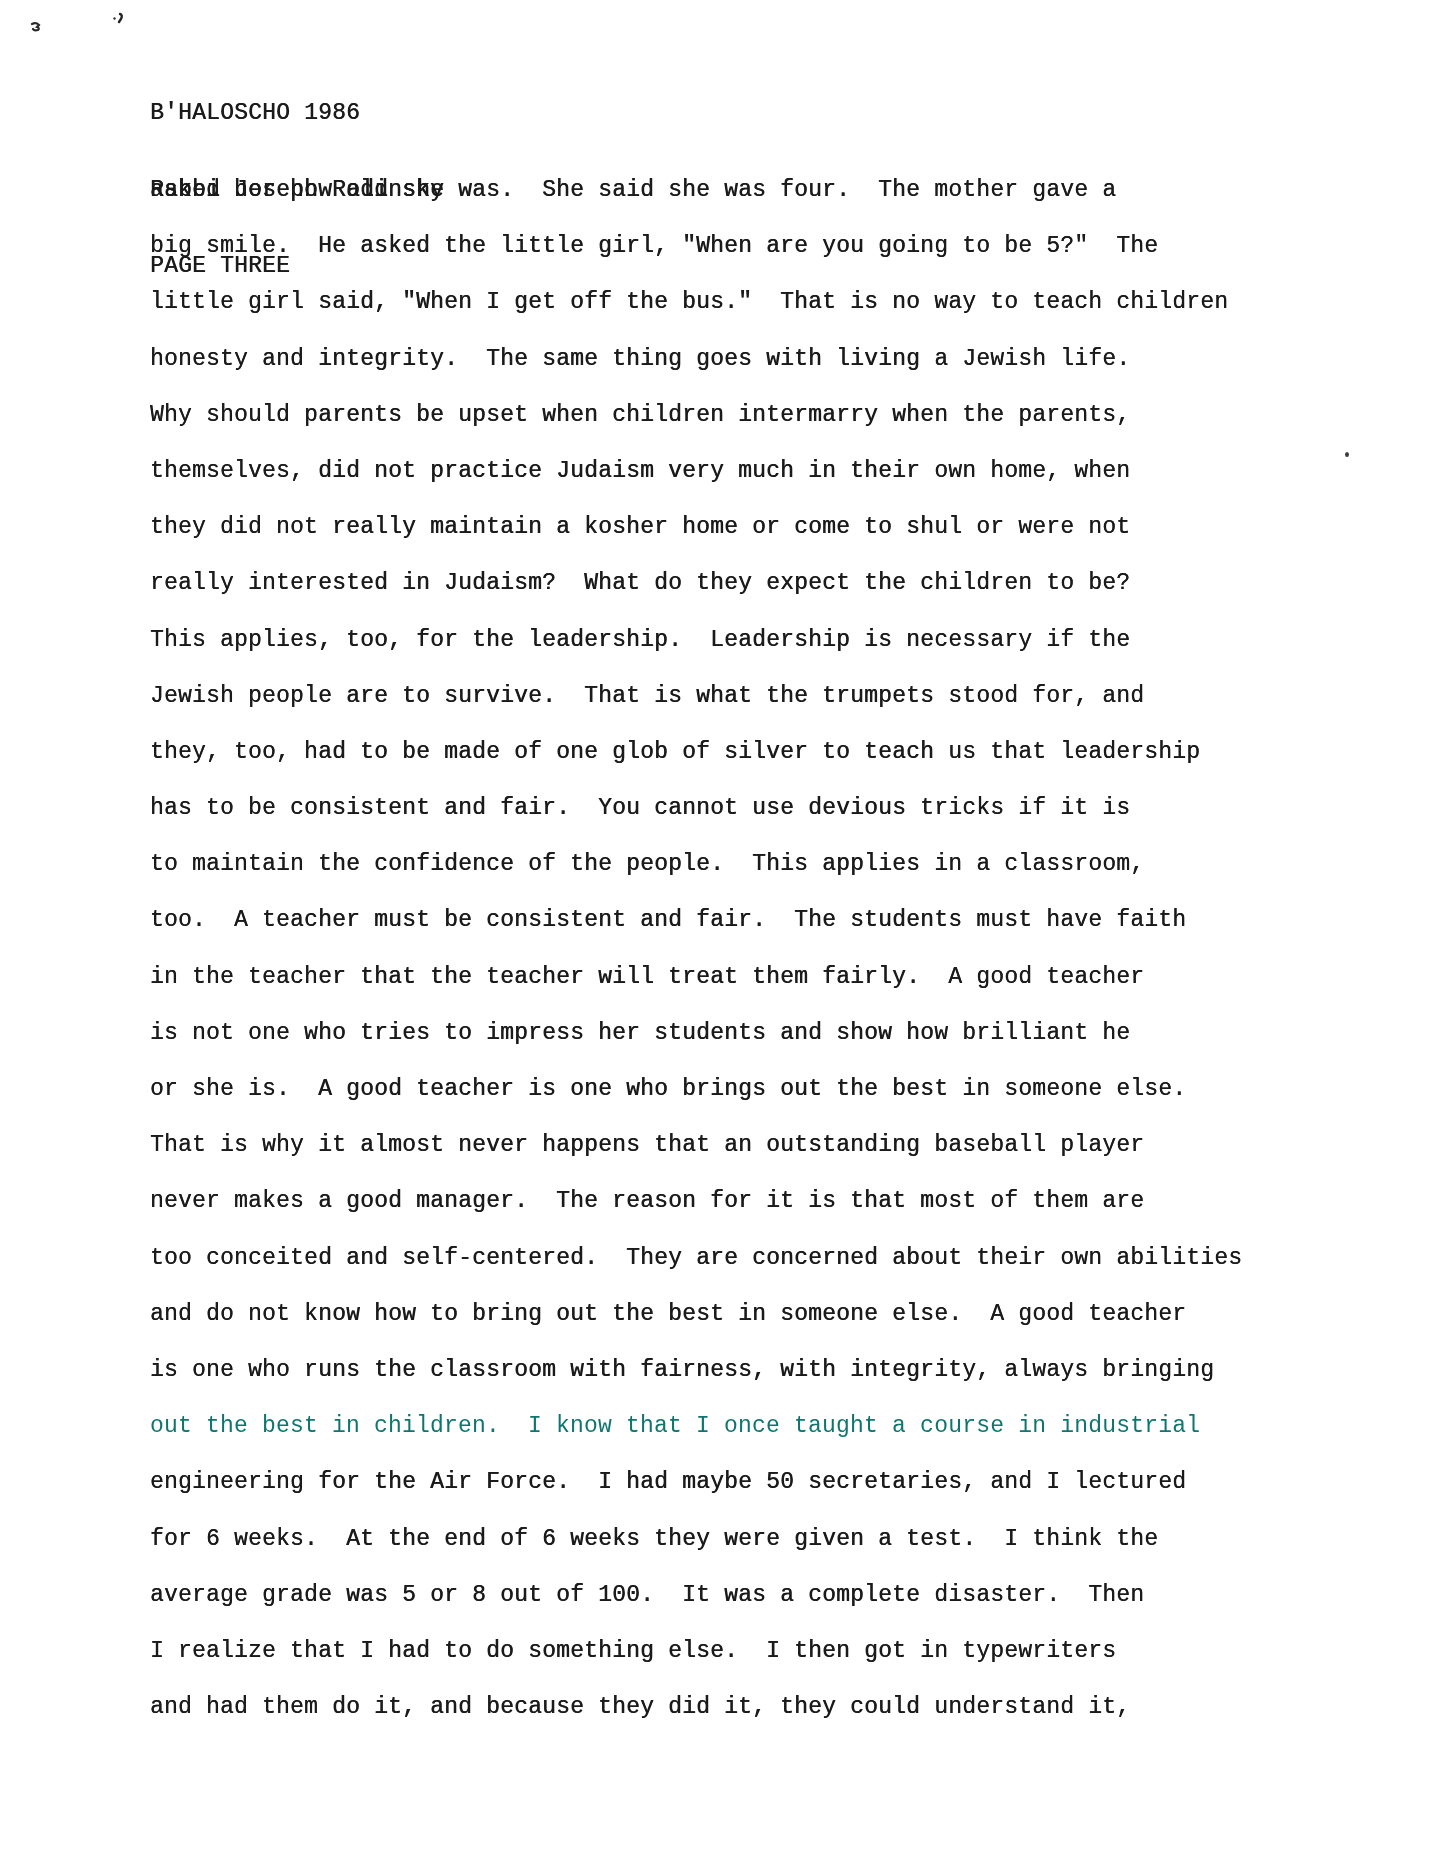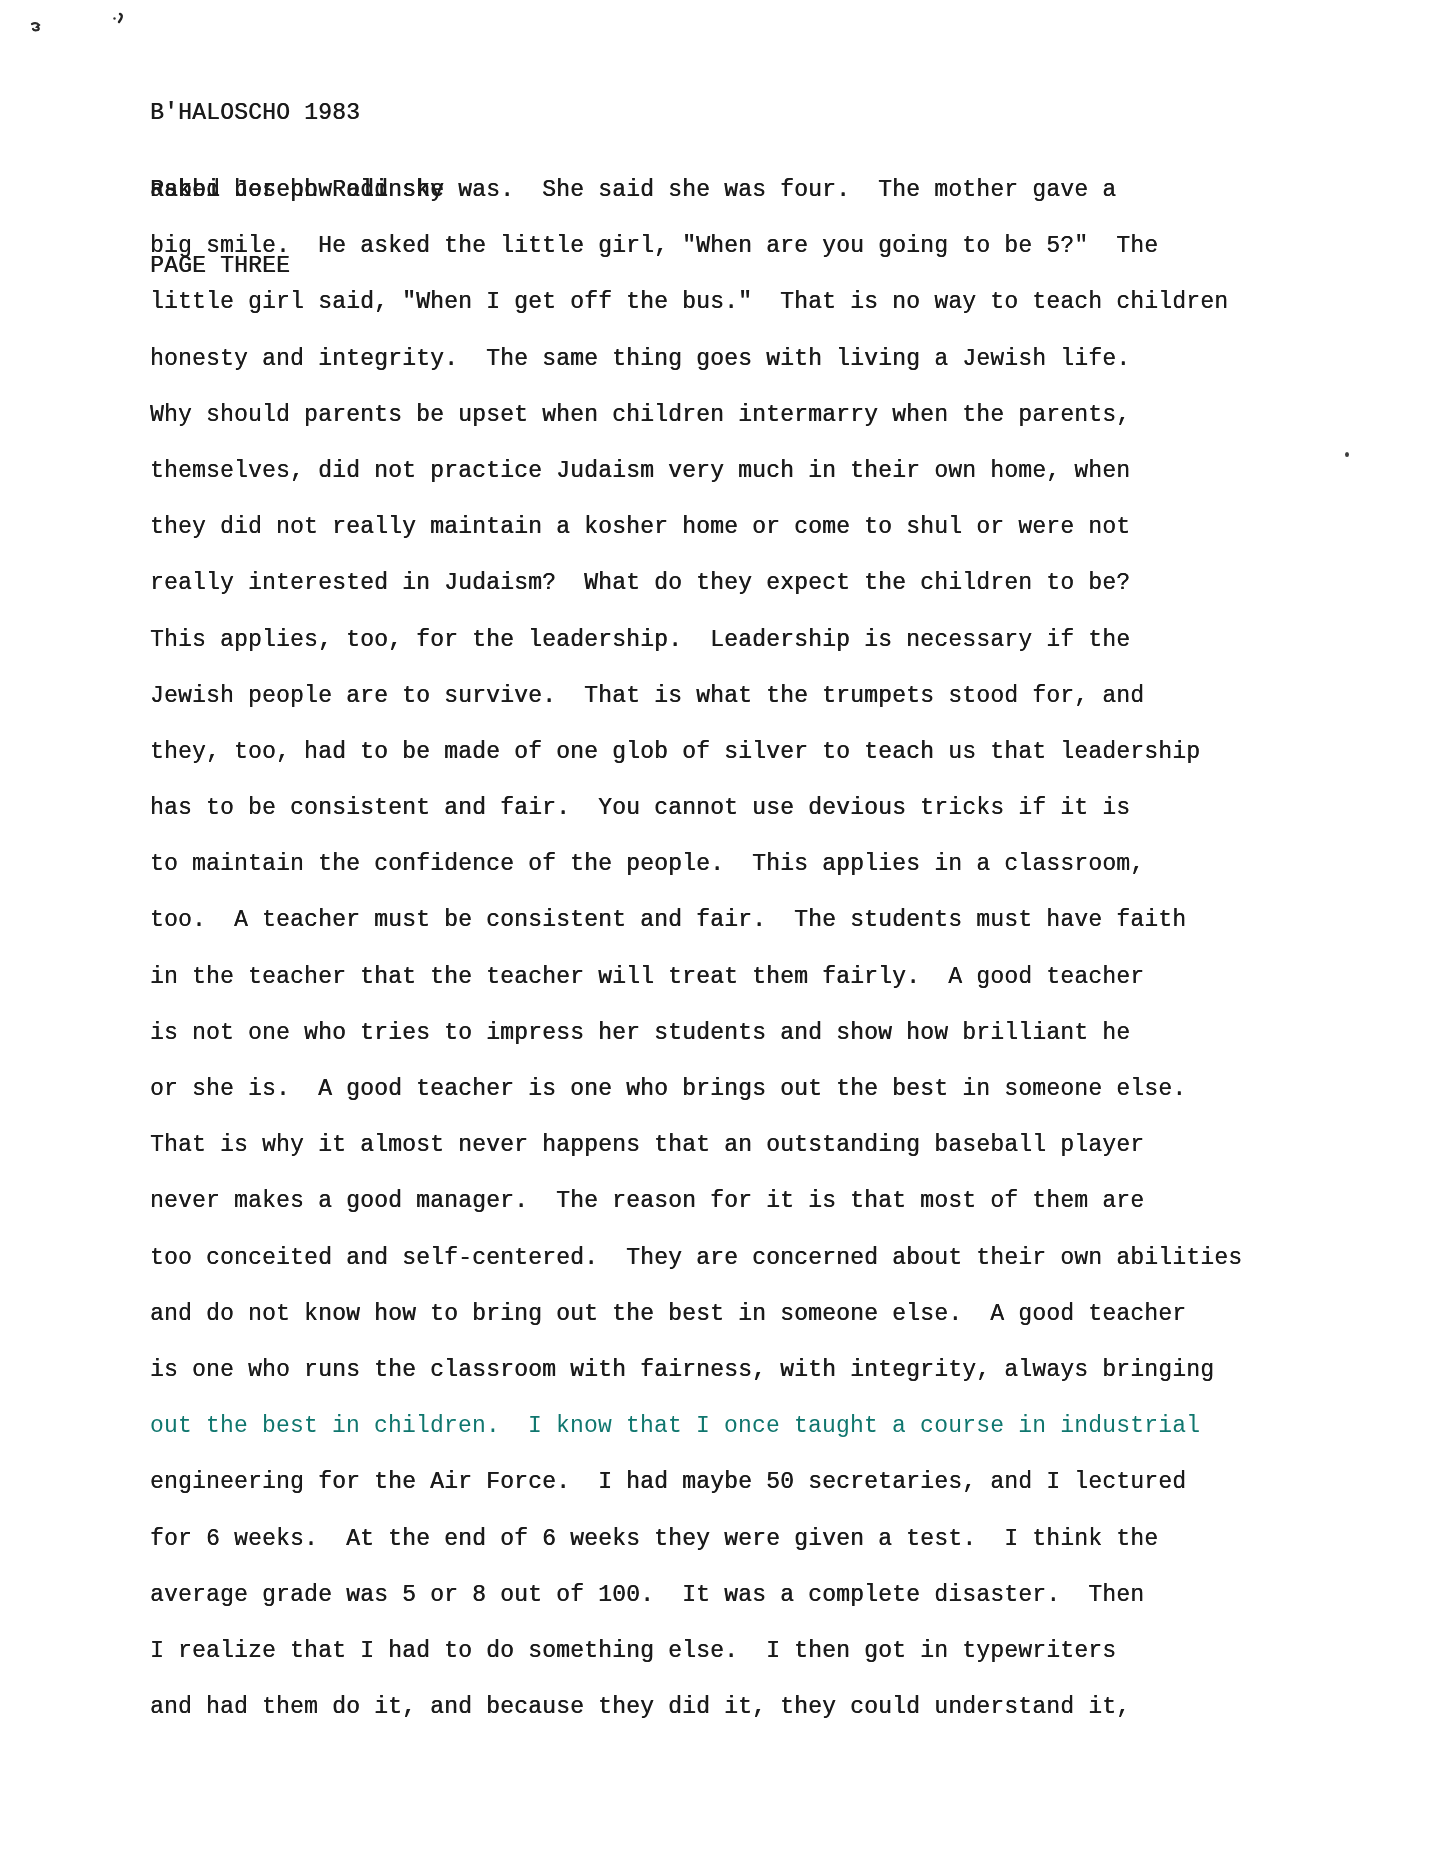--- a/index.html
+++ b/index.html
@@ -69,20 +69,20 @@
   <span class="artifact" style="left:112px; top:12px;">
     <svg width="14" height="16" viewBox="0 0 14 16">
       <path d="M8 2 Q11 3 9 7 L7 10" fill="none" stroke="#222222" stroke-width="2.4" stroke-linecap="round"></path>
       <circle cx="2.5" cy="6.5" r="1.2" fill="#333333"></circle>
     </svg>
   </span>
 
   <span class="ink-dot"></span>
 
   <div class="doc-header">
-    <div>B'HALOSCHO 1983</div>
+    <div>B'HALOSCHO 1986</div>
     <div>Rabbi Joseph Radinsky</div>
     <div>PAGE THREE</div>
   </div>
 
   <div class="doc-body"><div class="line">asked her how old she was.  She said she was four.  The mother gave a</div><div class="line">big smile.  He asked the little girl, "When are you going to be 5?"  The</div><div class="line">little girl said, "When I get off the bus."  That is no way to teach children</div><div class="line">honesty and integrity.  The same thing goes with living a Jewish life.</div><div class="line">Why should parents be upset when children intermarry when the parents,</div><div class="line">themselves, did not practice Judaism very much in their own home, when</div><div class="line">they did not really maintain a kosher home or come to shul or were not</div><div class="line">really interested in Judaism?  What do they expect the children to be?</div><div class="line">This applies, too, for the leadership.  Leadership is necessary if the</div><div class="line">Jewish people are to survive.  That is what the trumpets stood for, and</div><div class="line">they, too, had to be made of one glob of silver to teach us that leadership</div><div class="line">has to be consistent and fair.  You cannot use devious tricks if it is</div><div class="line">to maintain the confidence of the people.  This applies in a classroom,</div><div class="line">too.  A teacher must be consistent and fair.  The students must have faith</div><div class="line">in the teacher that the teacher will treat them fairly.  A good teacher</div><div class="line">is not one who tries to impress her students and show how brilliant he</div><div class="line">or she is.  A good teacher is one who brings out the best in someone else.</div><div class="line">That is why it almost never happens that an outstanding baseball player</div><div class="line">never makes a good manager.  The reason for it is that most of them are</div><div class="line">too conceited and self-centered.  They are concerned about their own abilities</div><div class="line">and do not know how to bring out the best in someone else.  A good teacher</div><div class="line">is one who runs the classroom with fairness, with integrity, always bringing</div><div class="line faded">out the best in children.  I know that I once taught a course in industrial</div><div class="line">engineering for the Air Force.  I had maybe 50 secretaries, and I lectured</div><div class="line">for 6 weeks.  At the end of 6 weeks they were given a test.  I think the</div><div class="line">average grade was 5 or 8 out of 100.  It was a complete disaster.  Then</div><div class="line">I realize that I had to do something else.  I then got in typewriters</div><div class="line">and had them do it, and because they did it, they could understand it,</div></div>
 
 </div>
 
 </body></html>

